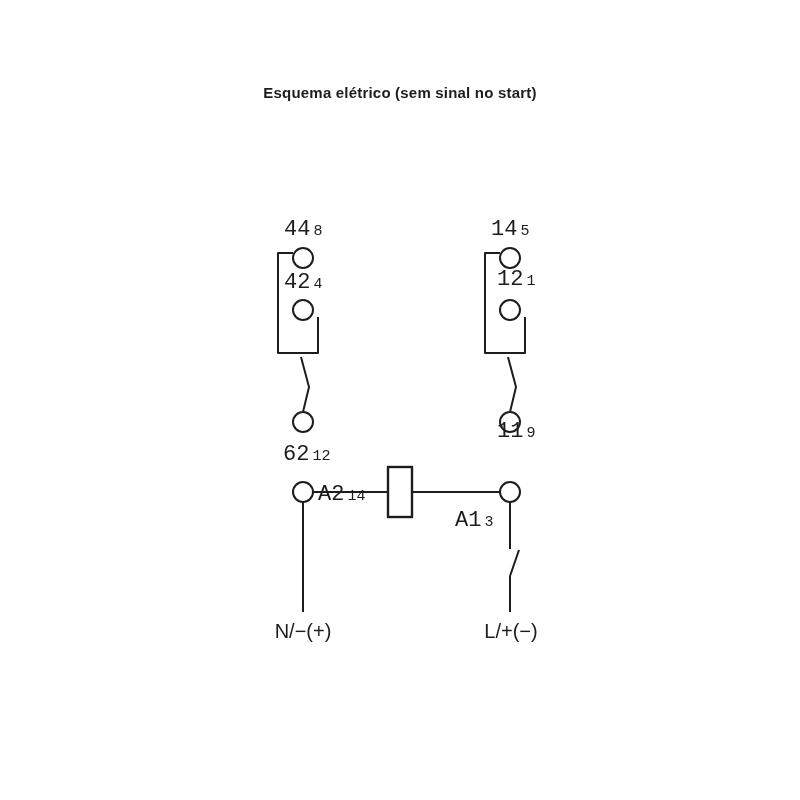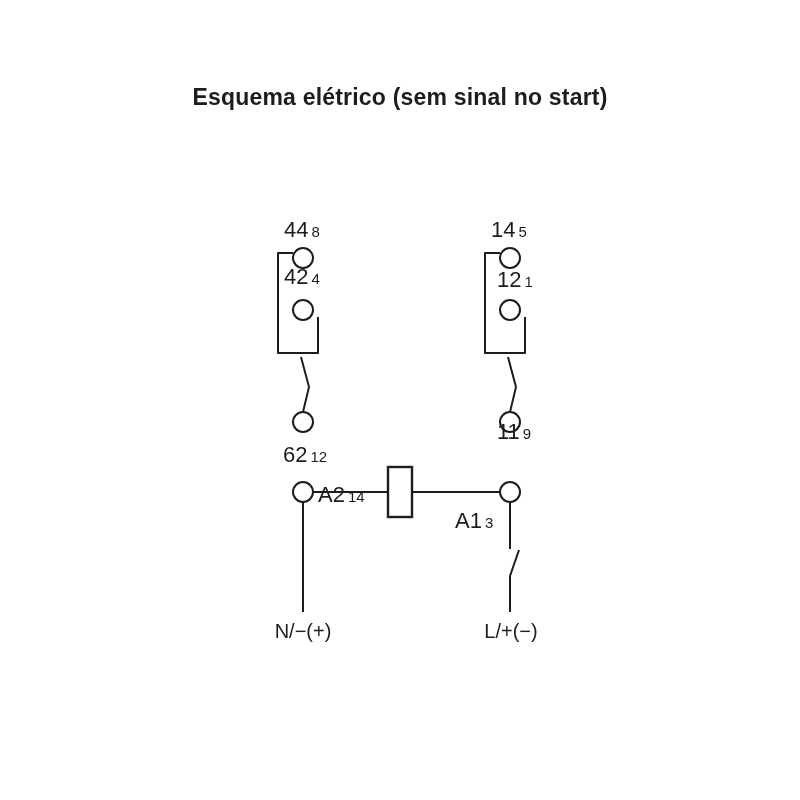--- a/index.html
+++ b/index.html
@@ -5,28 +5,28 @@
   * { margin:0; padding:0; box-sizing:border-box; }
   html, body { width:800px; height:800px; }
   body {
     background: var(--background, #ffffff);
     font-family: "Liberation Sans", sans-serif;
     color: var(--text, #1d1d1d);
   }
   .page { position:relative; width:800px; height:800px; overflow:hidden; background: var(--background, #ffffff); }
   .title {
     position:absolute; top:84px; left:0; width:100%;
-    text-align:center; font-size:23px; font-weight:bold; letter-spacing:0.2px;
+    text-align:center; font-size:15px; font-weight:bold; letter-spacing:0.2px;
   }
   .diagram { position:absolute; left:0; top:0; width:800px; height:800px; color: var(--line, #1d1d1d); }
   .diagram path { fill:none; stroke:currentColor; stroke-width:2; stroke-linejoin:round; }
   .diagram rect { fill:#ffffff; stroke:currentColor; stroke-width:2.4; }
   .diagram circle { fill:#ffffff; stroke:currentColor; stroke-width:2; }
   .label { position:absolute; white-space:nowrap; line-height:1.1; }
-  .term { font-size:22px; }
+  .term { font-size:22px;font-family:Liberation Mono, monospace; }
   .term .sub { font-size:15px; margin-left:3px; }
   .supply { font-size:20px; transform:translateX(-50%); }
 </style>
 </head>
 <body>
 
 <div class="page">
 
   <div class="title">Esquema elétrico (sem sinal no start)</div>
 
@@ -56,21 +56,21 @@
       <circle cx="510" cy="492" r="10"></circle>
       <path d="M 303 502 L 303 612"></path>
       <path d="M 510 502 L 510 549"></path>
       <path d="M 519 550 L 510 576"></path>
       <path d="M 510 576 L 510 612"></path>
     </g>
   </svg>
 
   <div class="label term" style="left:284px; top:218px"><span class="main">44</span><span class="sub">8</span></div>
 
-  <div class="label term" style="left:284px; top:265px"><span class="main">42</span><span class="sub">4</span></div>
+  <div class="label term" style="left:284px; top:271px"><span class="main">42</span><span class="sub">4</span></div>
 
   <div class="label term" style="left:283px; top:443px"><span class="main">62</span><span class="sub">12</span></div>
 
   <div class="label term" style="left:491px; top:218px"><span class="main">14</span><span class="sub">5</span></div>
 
   <div class="label term" style="left:497px; top:268px"><span class="main">12</span><span class="sub">1</span></div>
 
   <div class="label term" style="left:497px; top:420px"><span class="main">11</span><span class="sub">9</span></div>
 
   <div class="label term" style="left:318px; top:483px"><span class="main">A2</span><span class="sub">14</span></div>

